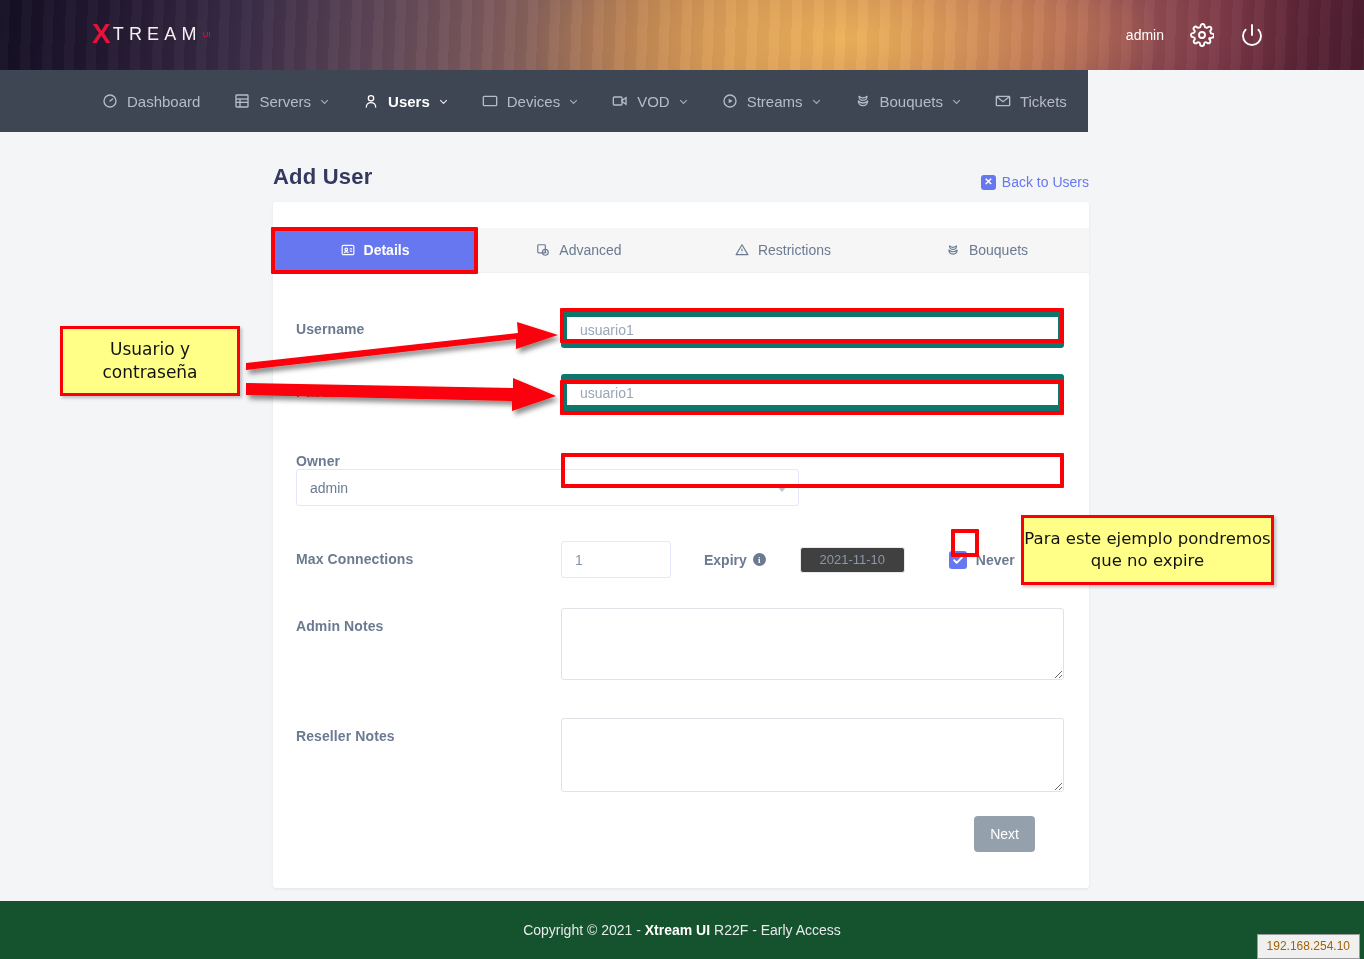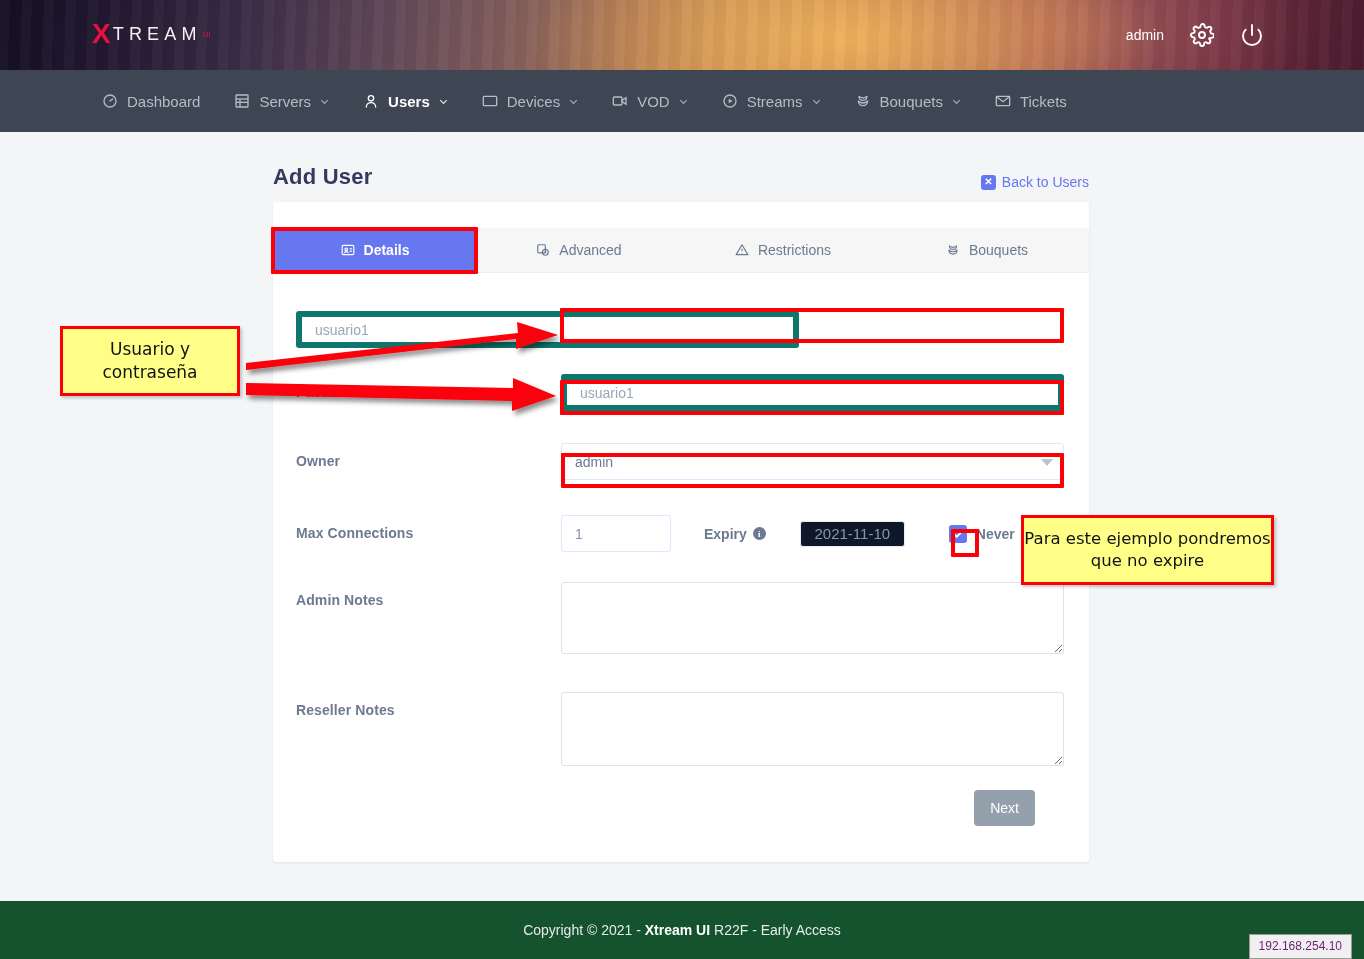--- a/index.html
+++ b/index.html
@@ -60,21 +60,21 @@
   .header-right {
     position: absolute; right: 100px; top: 0; height: 70px;
     display: flex; align-items: center; gap: 26px;
   }
   .hdr-user { color: #ffffff; font-size: 14px; }
   .hdr-icon { width: 24px; height: 24px; display: block; cursor: pointer; }
 
   
   .navbar {
     position: relative;
-    height: 62px; width: 1364px;
+    height: 62px; width: 1088px;
     background: #3e4654;
     display: flex; align-items: center;
     padding-left: 85px;
     text-align: center;
   }
   .nav-item {
     display: flex; align-items: center; gap: 9px;
     color: #b5bcc7; font-size: 15px;
     padding: 0 17px; height: 62px; cursor: pointer;
     white-space: nowrap;
@@ -152,23 +152,23 @@
   }
   .expiry-label { margin-left: 33px; font-size: 14px; color: #6c7a91; font-weight: 600; display:flex; align-items:center; gap:6px;}
   .info-dot {
     width: 13px; height: 13px; border-radius: 50%; background: #6c7a91;
     color: #fff; font-size: 9px; font-weight: bold;
     display: inline-flex; align-items: center; justify-content: center;
     font-family: "Liberation Serif", serif;
   }
   .date-box {
     margin-left: 34px; width: 105px; height: 26px;
-    border: 1px solid #e9eaee; border-radius: 3px; background: #0f172a;
+    border: 1px solid #e9eaee; border-radius: 3px; background: #404040;
     display: flex; align-items: center; justify-content: center;
-    font-size: 15px; color: #8a97a8;
+    font-size: 13px; color: #8a97a8;
   }
   .never-wrap { margin-left: 44px; display: flex; align-items: center; gap: 9px; position: relative; }
   .chk {
     width: 18px; height: 18px; border-radius: 3px; background: #6777ef;
     display: flex; align-items: center; justify-content: center;
   }
   .chk svg { width: 12px; height: 12px; display:block; }
   .never-label { font-size: 14px; color: #6c7a91; font-weight: 600; }
 
   .ta {
@@ -189,23 +189,23 @@
   
   .footer {
     position: absolute; left: 0; bottom: 0;
     width: 1364px; height: 58px; background: #14532d;
     display: flex; align-items: center; justify-content: center;
     color: #e7e9ec; font-size: 14px;
   }
   .footer b { color: #ffffff; font-weight: bold; }
 
   .ipbox {
-    position: absolute; right: 12px; bottom: 0px;
+    position: absolute; right: 4px; bottom: 0px;
     background: #f0f0f0; border: 1px solid #9a9a9a;
-    padding: 4px 9px 5px 9px; font-size: 12px; color: #701a75;
+    padding: 4px 9px 5px 9px; font-size: 12px; color: #a16207;
     font-family: "Liberation Sans", sans-serif;
     margin-left: 20px;
   }
 
   
   .anno-layer { position: absolute; left: 0; top: 0; width: 1364px; height: 959px; pointer-events: none; z-index: 50; }
   .rbox { position: absolute; border: 4px solid #fb0007; border-radius: 1px; }
   .note {
     position: absolute; background: #ffff88; border: 3px solid #fb0007;
     display: flex; align-items: center; justify-content: center; text-align: center;
@@ -416,33 +416,34 @@
               <path d="M5 12c0 4 3 7 7 7s7-3 7-7c-2 2-4.3 3-7 3s-5-1-7-3z"></path>
             </svg>
           </span>
           <span>Bouquets</span>
         </div>
       </div>
 
       <div class="card-body">
 
         <div class="form-row">
+          <div class="form-label">Username</div>
           <div class="form-field">
             <input class="inp" type="text" value="usuario1" style="">
           </div>
         </div>
 
         <div class="form-row" style="margin-bottom:32px;">
           <div class="form-label">Password</div>
           <div class="form-field">
             <input class="inp" type="text" value="usuario1" style="">
           </div>
         </div>
 
-        <div class="form-row" style="margin-bottom:35px;">
+        <div class="form-row" style="margin-bottom:35px;flex-direction:column;">
           <div class="form-label">Owner</div>
           <div class="form-field">
             <div class="sel-wrap">
               <input class="sel" type="text" readonly="" value="admin" style="">
               <span class="sel-arrow"></span>
             </div>
           </div>
         </div>
 
         <div class="form-row" style="margin-bottom:30px;">

